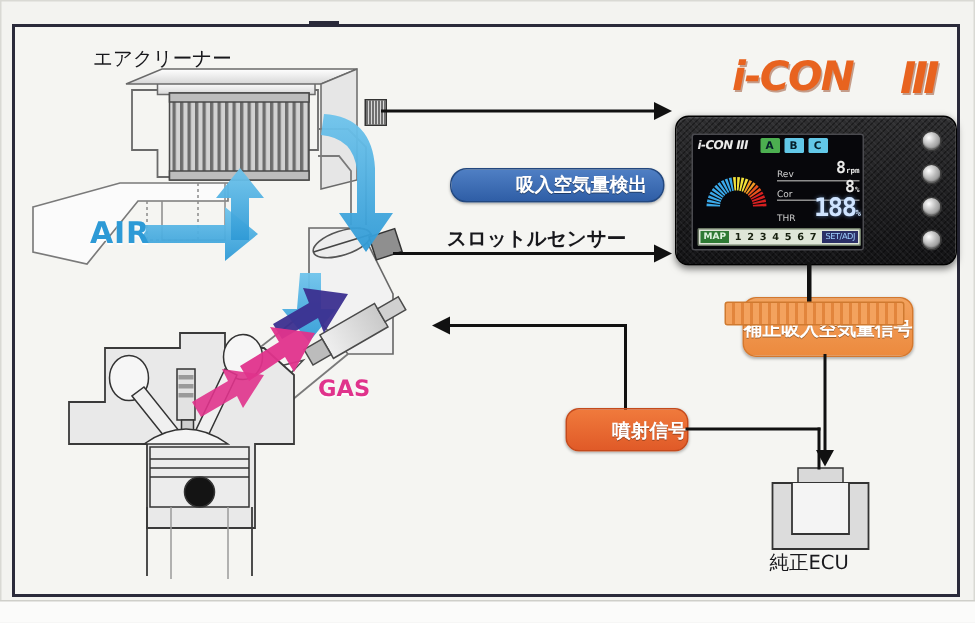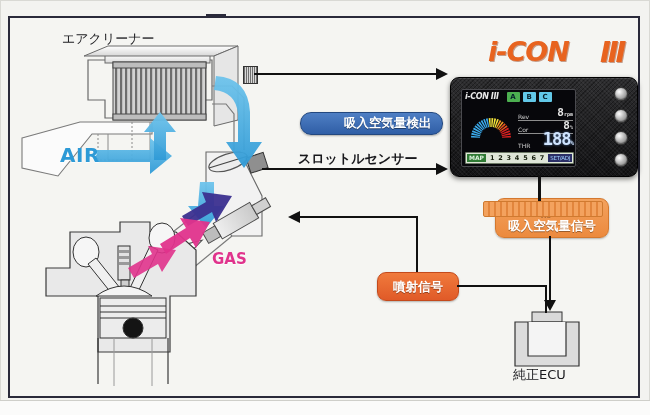--- a/index.html
+++ b/index.html
@@ -63,21 +63,21 @@
       border:1px solid #23487f;border-radius:11px;
       display:flex;align-items:center;justify-content:center;
       padding:2px 10px;box-shadow:0 1px 2px rgba(0,0,0,.3);}
   .pill-blue span{color:#fff;font-size:12.5px;font-weight:bold;
       white-space:nowrap;text-shadow:0 1px 0 rgba(0,0,0,.4);margin-left:33px;}
 
   
   .pill-orange{position:absolute;
       background:linear-gradient(#f07a3c,#e05a28);
       border:1px solid #c44a1c;border-radius:9px;
-      display:flex;flex-direction:column;align-items:center;
+      display:flex;flex-direction:row;align-items:center;
       justify-content:center;box-shadow:0 1px 2px rgba(0,0,0,.28);}
   .pill-orange span{color:#fff;font-size:12.5px;font-weight:bold;
       white-space:nowrap;line-height:15px;
       text-shadow:0 1px 0 rgba(0,0,0,.35);}
   .pill-orange.light{background:linear-gradient(#f3a25e,#ec8a3e);
       border-color:#d4782e;}
 
   
   .logo{position:absolute;left:488px;top:36px;width:170px;height:30px;}
   .logo-text{position:absolute;left:0;top:0;font-size:27px;font-weight:bold;
@@ -284,21 +284,21 @@
   </div>
 
   <div class="hline" style="left:262px;top:168px;width:176px;"></div>
   <div class="arrow-r" style="left:436px;top:163px;"></div>
   <div class="lbl" style="left:298px;top:150px;font-weight:bold;">スロットルセンサー</div>
 
   <div class="hline" style="left:300px;top:216px;width:118px;"></div>
   <div class="arrow-l" style="left:288px;top:211px;"></div>
   <div class="vline" style="left:416px;top:216px;height:62px;"></div>
 
-  <div class="pill-orange" style="left:377px;top:272px;width:80px;height:27px;">
+  <div class="pill-orange" style="left:377px;top:272px;width:80px;height:27px;justify-content:flex-end;">
     <span>噴射信号</span>
   </div>
 
   <div class="hline" style="left:457px;top:285px;width:90px;"></div>
   <div class="vline" style="left:545px;top:285px;height:28px;"></div>
 
   <div class="pill-orange light" style="left:495px;top:198px;width:112px;height:38px;">
     <span>補正</span>
     <span>吸入空気量信号</span>
   </div>

